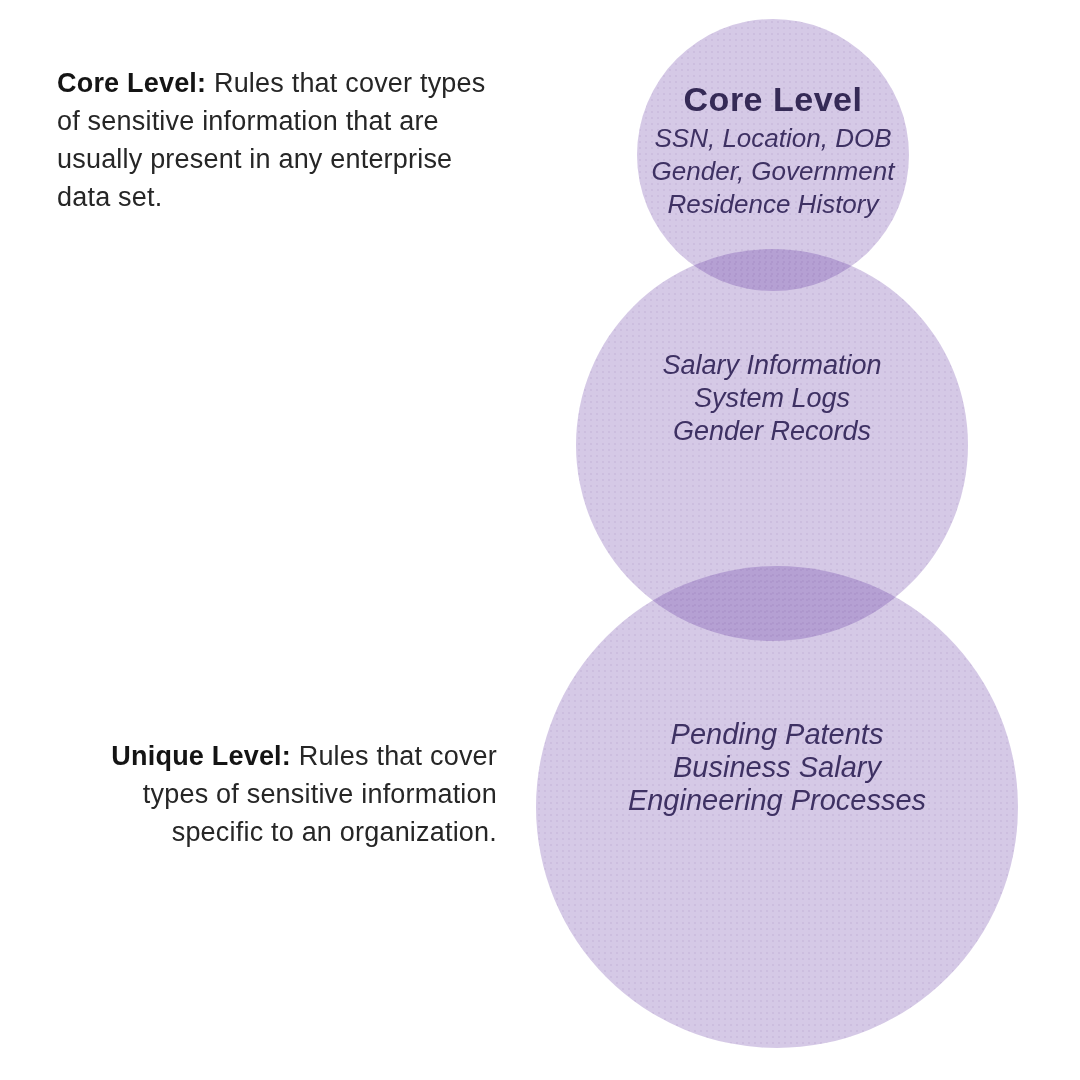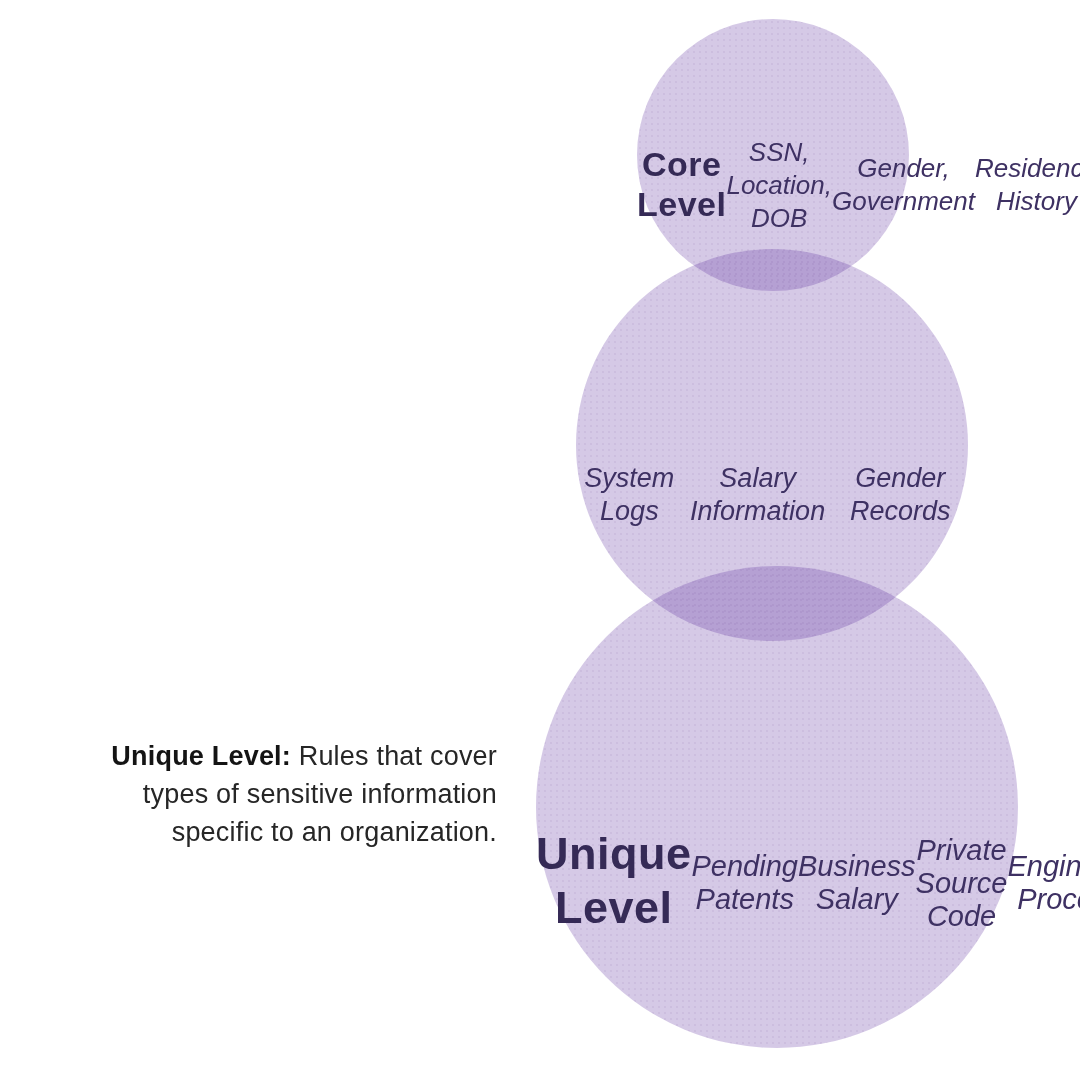--- a/index.html
+++ b/index.html
@@ -37,21 +37,21 @@
 
   
   .circle {
     position: absolute;
     border-radius: 50%;
     box-sizing: border-box;
     background-color: rgba(79, 28, 150, 0.24); 
     background-image: radial-gradient(rgba(88, 45, 140, 0.07) 1px, transparent 1.2px);
     background-size: 6px 6px;
     display: flex;
-    flex-direction: row;
+    flex-direction: column;
     align-items: center;
     text-align: center;
   }
   .circle-title {
     font-weight: 700;
     color: #352a56;
     letter-spacing: 0.5px;
   }
   .circle-item {
     font-style: italic;
@@ -68,41 +68,43 @@
 
   .circle-unique { left: 536px; top: 566px; width: 482px; height: 482px; padding-top: 152px; }
   .circle-unique .circle-title { font-size: 45px; line-height: 54px; margin-bottom: 4px; }
   .circle-unique .circle-item  { font-size: 29px; line-height: 33px; }
 </style>
 </head>
 <body>
 
 <div class="canvas">
 
+  <p class="desc desc-core">
+    <b>Core Level:</b>
+    <span>Rules that cover types of sensitive information that are usually present in any enterprise data set.</span>
+  </p>
 
 
   <p class="desc desc-unique">
     <b>Unique Level:</b>
     <span>Rules that cover types of sensitive information specific to an organization.</span>
   </p>
 
   <div class="circle circle-core">
     <div class="circle-title">Core Level</div>
     <div class="circle-item">SSN, Location, DOB</div>
     <div class="circle-item">Gender, Government</div>
     <div class="circle-item">Residence History</div>
   </div>
 
   <div class="circle circle-common">
+    <div class="circle-item">Salary Information</div>
     <div class="circle-item">System Logs</div>
-    <div class="circle-item">Salary Information</div>
     <div class="circle-item">Gender Records</div>
   </div>
 
   <div class="circle circle-unique">
-    <div class="circle-title">Unique Level</div>
     <div class="circle-item">Pending Patents</div>
     <div class="circle-item">Business Salary</div>
-    <div class="circle-item">Private Source Code</div>
     <div class="circle-item">Engineering Processes</div>
   </div>
 
 </div>
 
 </body></html>

